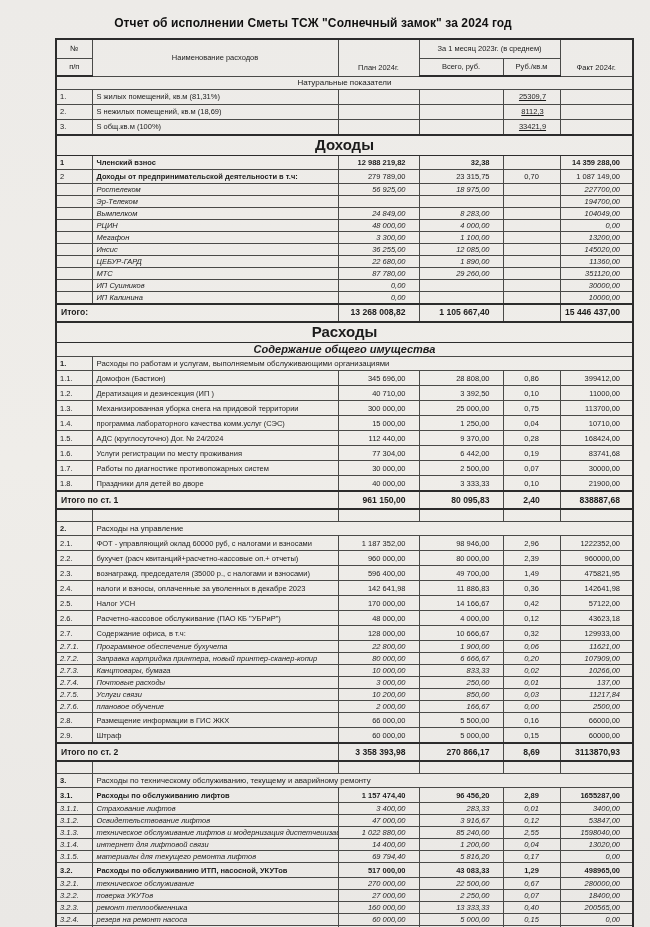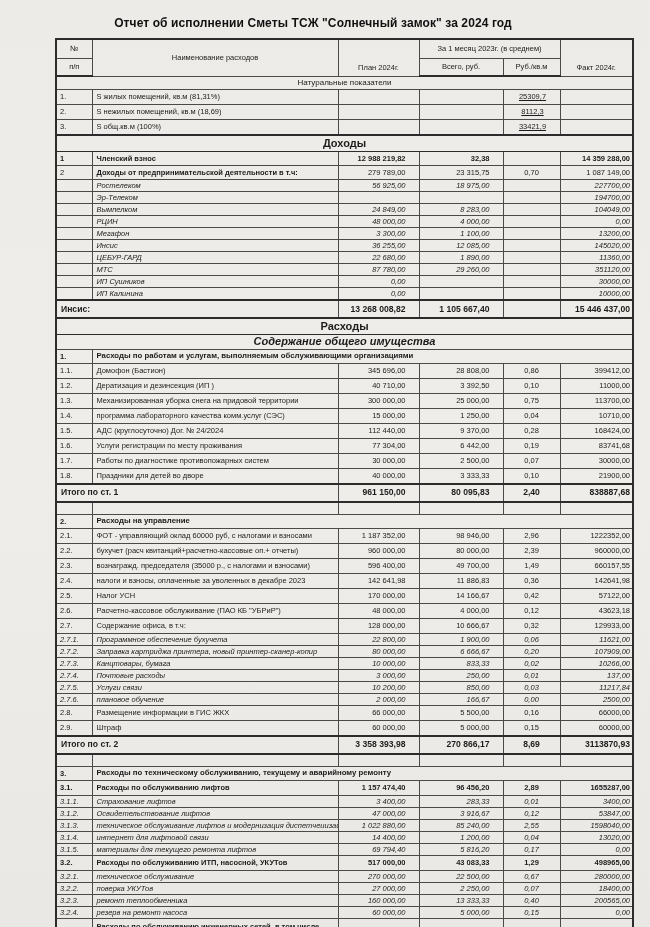--- a/index.html
+++ b/index.html
@@ -44,43 +44,43 @@
   }
   th{font-weight:normal;text-align:center;}
   .hdr-top th{height:18px;}
   .hdr-bot th{height:16px;border-bottom:2px solid #2c2c2c;}
   th.h-bottom{vertical-align:bottom;padding-bottom:3px;}
   
   .c-num{padding-left:3px;}
   .c-name{padding-left:4px;margin-left:17px;}
   .c-plan,.c-total{text-align:right;padding-right:13px;}
   .c-per{text-align:center;}
-  .c-fact{text-align:right;padding-right:2px;}
+  .c-fact{text-align:right;padding-right:12px;}
   
   tr.r-nat td{height:14px;}
   tr.r-nat .c-per{text-align:center;padding-right:0;text-decoration:underline;}
   tr.r-item td{height:14px;}
   tr.r-inc td{height:13px;}
   tr.r-sub td{height:11px;font-style:italic;}
   tr.r-bold td{font-weight:bold;}
   tr.r-boldname .c-name{font-weight:bold;}
   tr.r-tall .c-name{white-space:normal;line-height:1.2;}
   tr.r-tall td{height:25px;}
   tr.r-total td{
     font-weight:bold;font-size:8.6px;height:16px;
     border-top:2px solid #2c2c2c;border-bottom:2px solid #2c2c2c;
   }
   tr.r-total .c-label{text-align:left;padding-left:4px;}
   tr.r-spacer td{height:11px;}
   tr.r-section td{height:13px;}
-  tr.r-section .c-sec{font-weight:bold;font-size:7.8px;padding-left:4px;margin-left:8px;}
+  tr.r-section .c-sec{font-weight:normal;font-size:7.8px;padding-left:4px;margin-left:8px;}
   tr.r-section .c-num{font-weight:bold;}
   td.band{text-align:center;}
   td.band-natural{font-size:8px;height:12px;text-align:center;}
-  td.band-large{font-size:11px;font-weight:bold;height:15px;border-top:2px solid #2c2c2c;border-bottom:1px solid #2c2c2c;}
+  td.band-large{font-size:15px;font-weight:bold;height:15px;border-top:2px solid #2c2c2c;border-bottom:1px solid #2c2c2c;}
   td.band-italic{font-size:11px;font-weight:bold;font-style:italic;height:11px;}
 </style>
 </head>
 <body>
 
 <div class="page">
   <div class="title">Отчет об исполнении Сметы ТСЖ "Солнечный замок" за 2024 год</div>
 
   <table class="report">
     <colgroup>
@@ -226,21 +226,21 @@
         </tr>
         <tr class="r-sub">
           <td class="c-num"></td>
           <td class="c-name">ИП Калинина</td>
           <td class="c-plan">0,00</td>
           <td class="c-total"></td>
           <td class="c-per"></td>
           <td class="c-fact">10000,00</td>
         </tr>
         <tr class="r-total">
-          <td class="c-label" colspan="2">Инсис:</td>
+          <td class="c-label" colspan="2">Итого:</td>
           <td class="c-plan">13 268 008,82</td>
           <td class="c-total">1 105 667,40</td>
           <td class="c-per"></td>
           <td class="c-fact">15 446 437,00</td>
         </tr>
         <tr>
           <td class="band band-large" colspan="6">Расходы</td>
         </tr>
         <tr>
           <td class="band band-italic" colspan="6">Содержание общего имущества</td>
@@ -347,21 +347,21 @@
           <td class="c-total">80 000,00</td>
           <td class="c-per">2,39</td>
           <td class="c-fact">960000,00</td>
         </tr>
         <tr class="r-item">
           <td class="c-num">2.3.</td>
           <td class="c-name">вознагражд. председателя (35000 р., с налогами и взносами)</td>
           <td class="c-plan">596 400,00</td>
           <td class="c-total">49 700,00</td>
           <td class="c-per">1,49</td>
-          <td class="c-fact">660157,55</td>
+          <td class="c-fact">475821,95</td>
         </tr>
         <tr class="r-item">
           <td class="c-num">2.4.</td>
           <td class="c-name">налоги и взносы, оплаченные за уволенных в декабре 2023</td>
           <td class="c-plan">142 641,98</td>
           <td class="c-total">11 886,83</td>
           <td class="c-per">0,36</td>
           <td class="c-fact">142641,98</td>
         </tr>
         <tr class="r-item">

